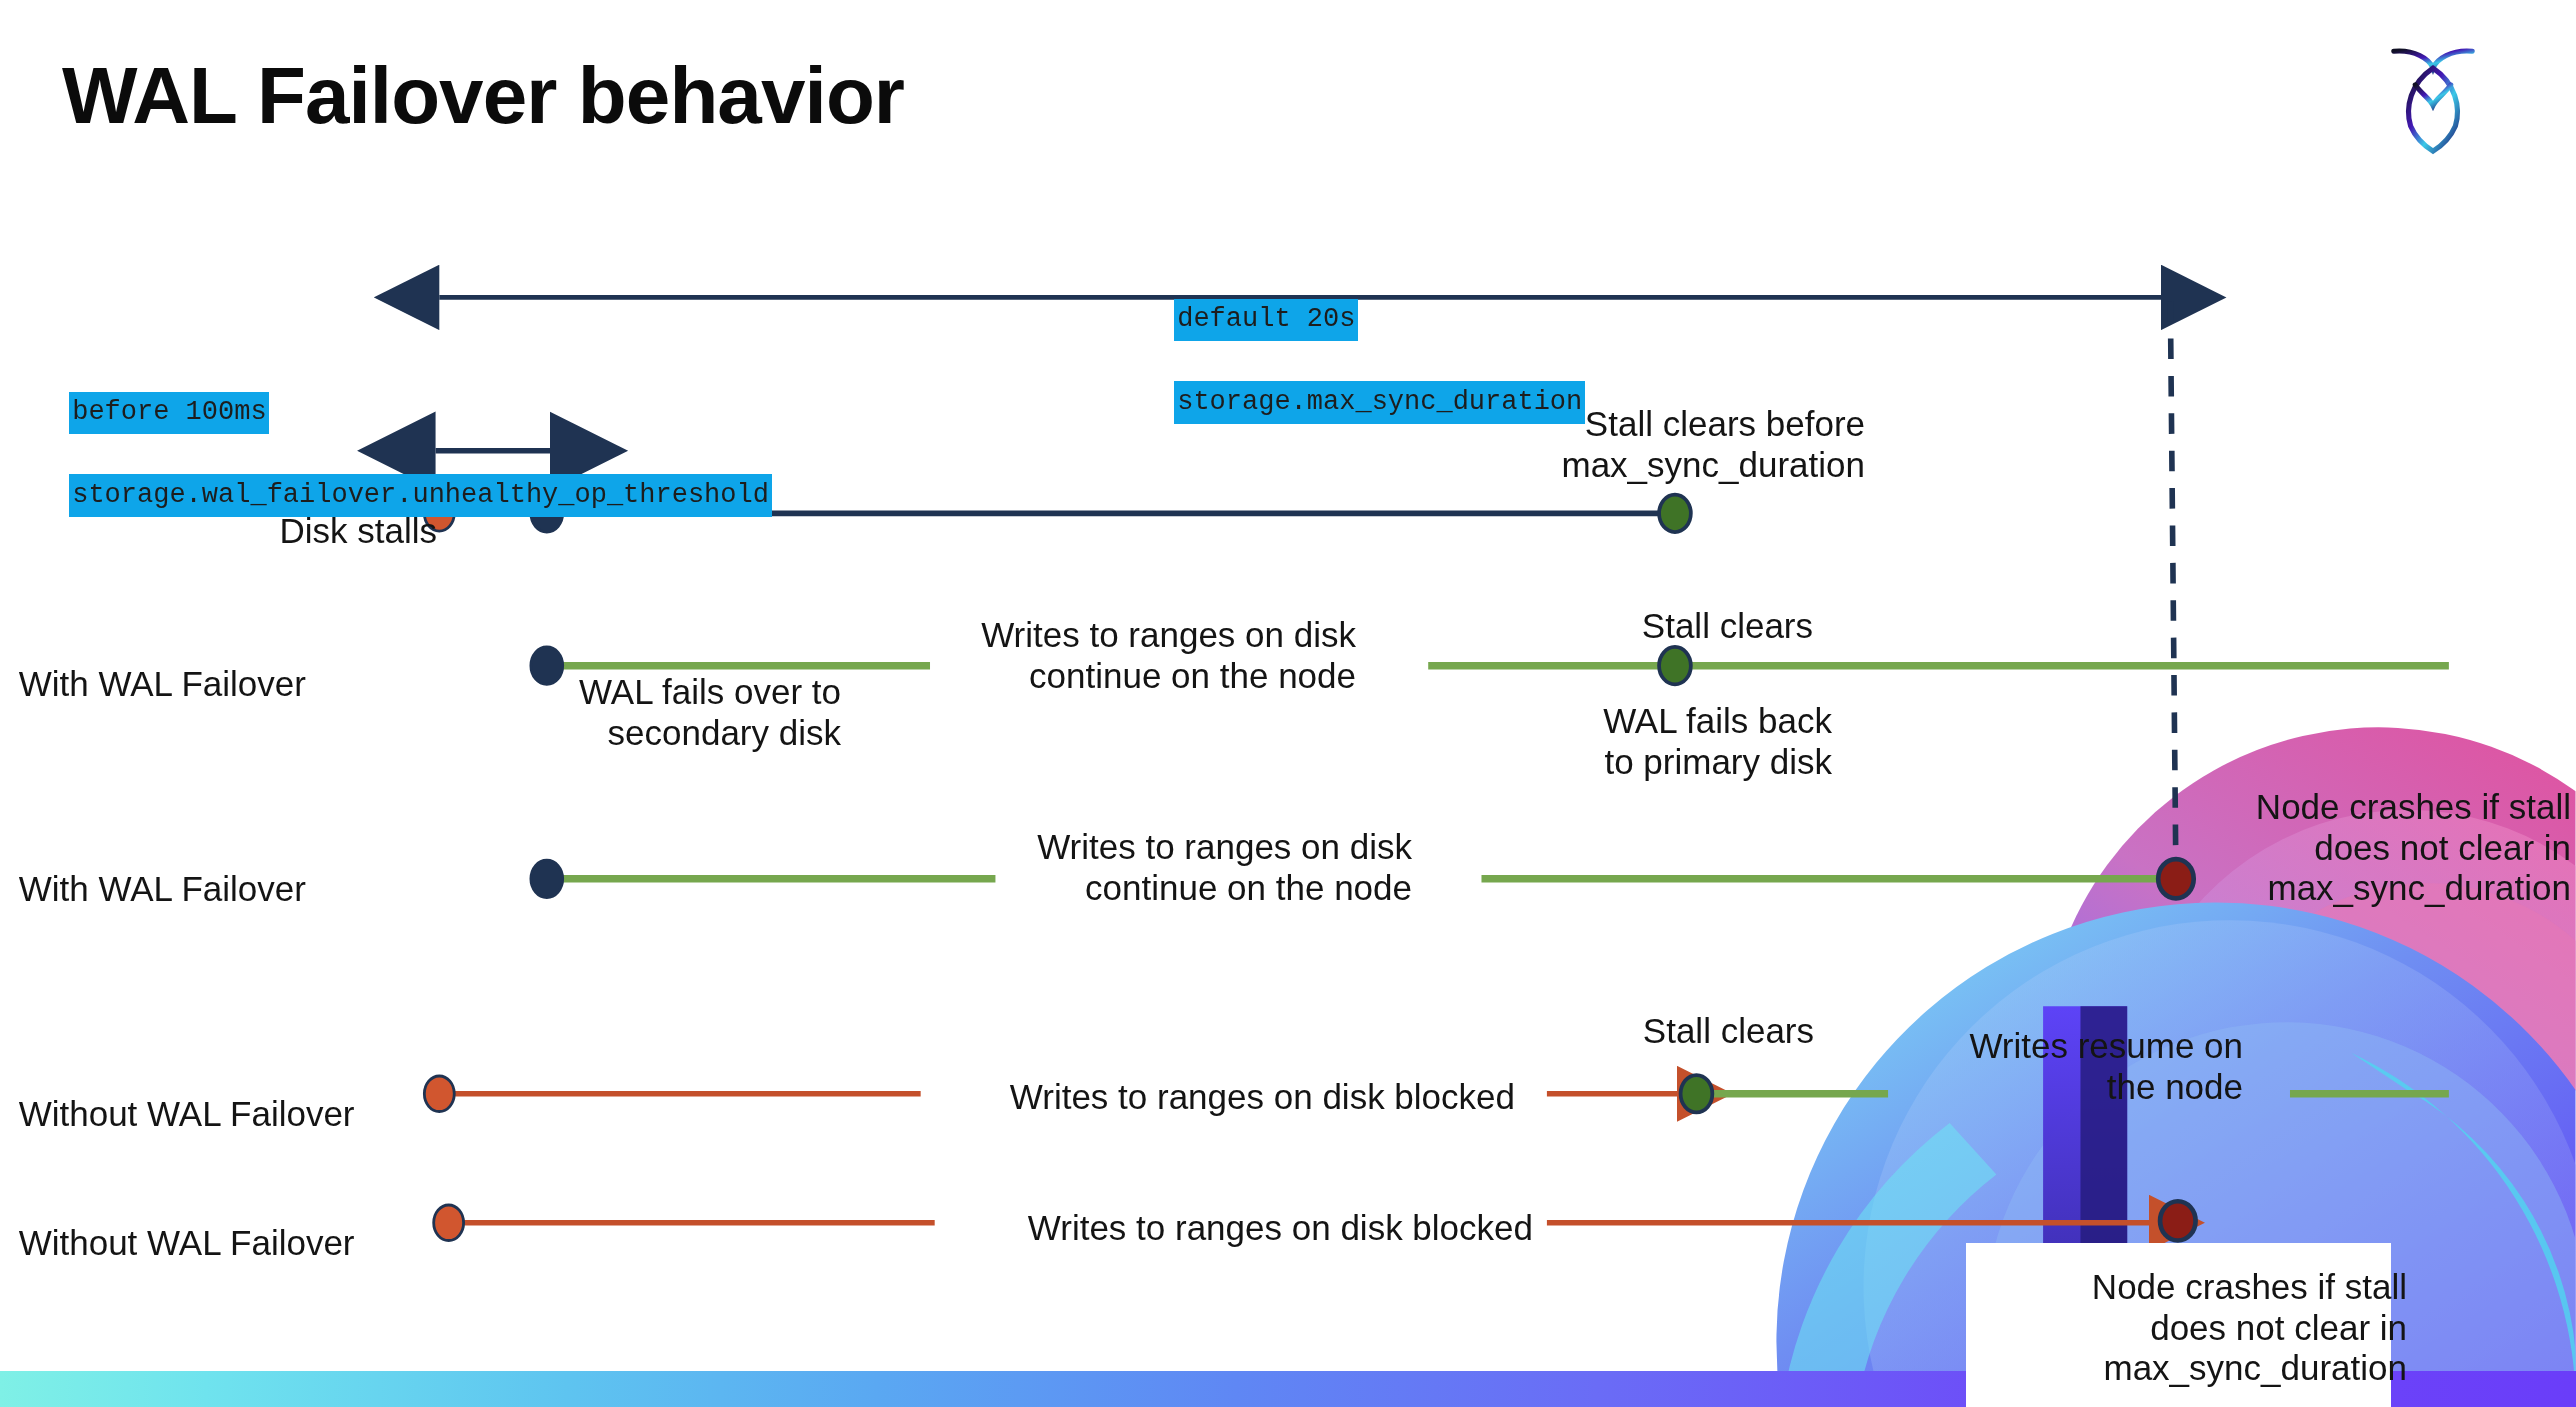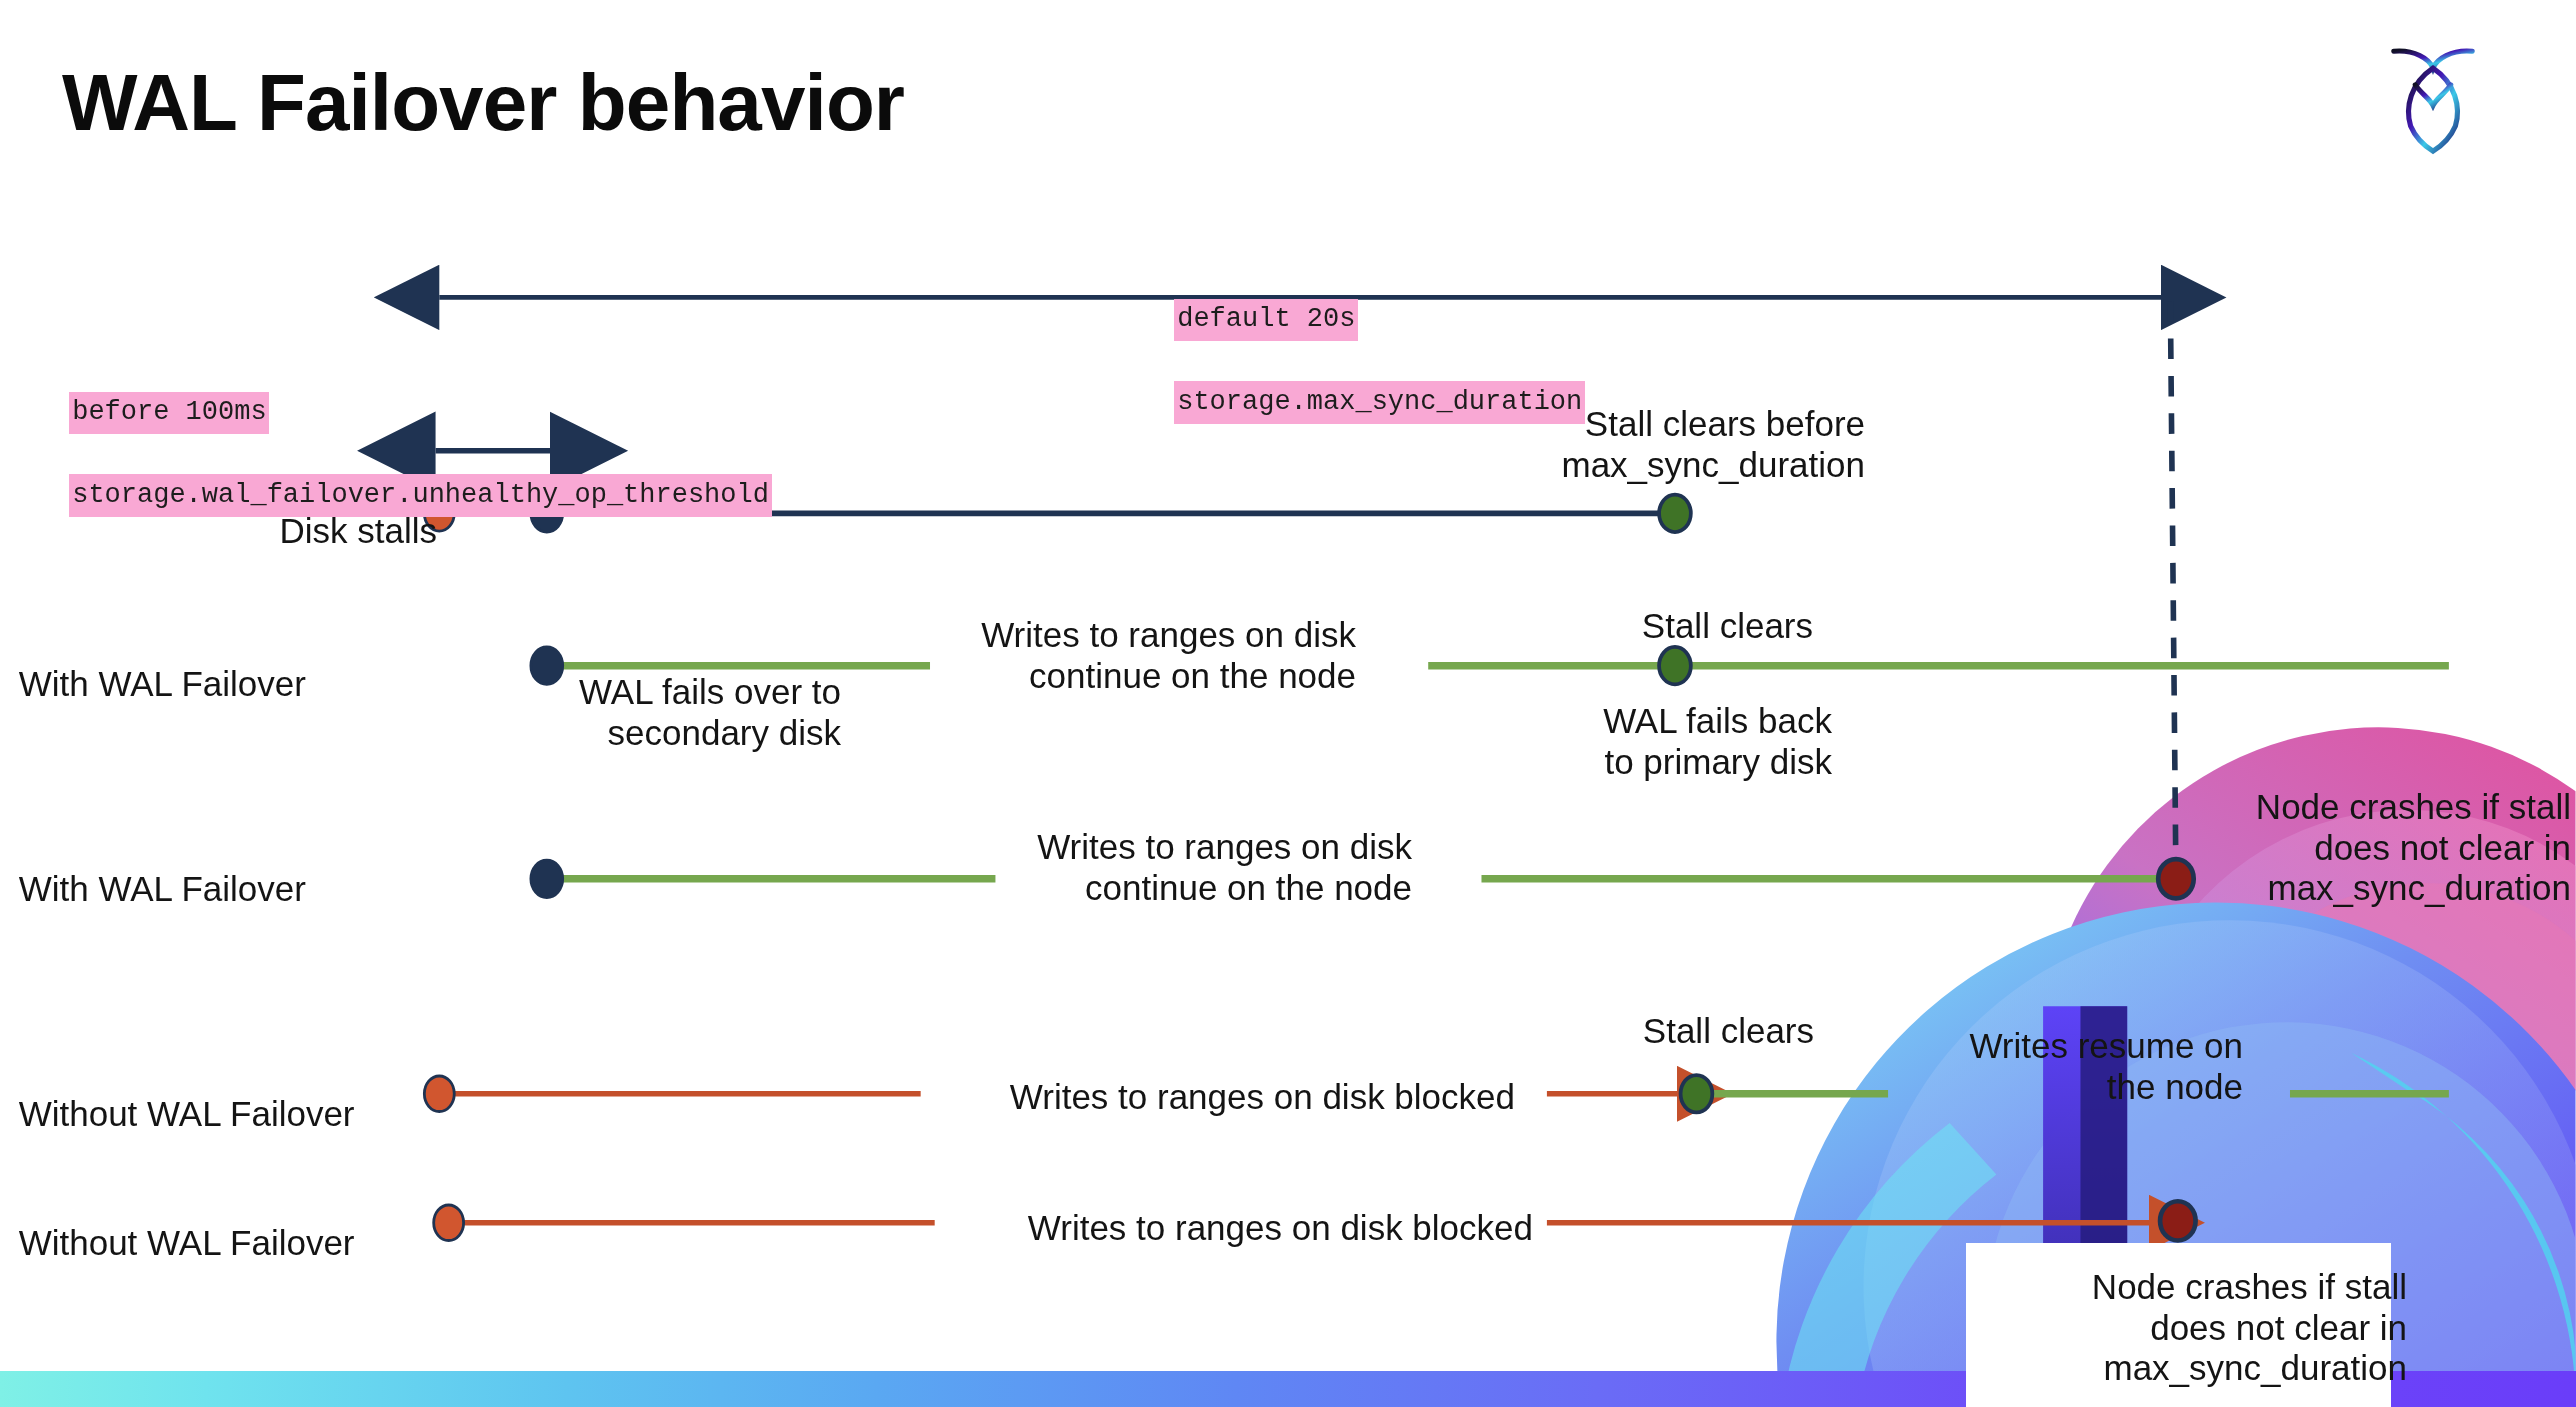--- a/index.html
+++ b/index.html
@@ -42,21 +42,20 @@
   #page-title {
     position: absolute;
     left: 62px;
     top: 50px;
     font-size: 80px;
     font-weight: bold;
     letter-spacing: -0.9px;
     color: #0b0b0b;
     z-index: 5;
     white-space: nowrap;
-    margin-top: 7px;
   }
 
   
   #brand-logo {
     position: absolute;
     left: 2377px;
     top: 36px;
     width: 112px;
     height: 122px;
     z-index: 5;
@@ -98,21 +97,21 @@
     position: absolute;
     z-index: 6;
     font-family: "Liberation Mono", "DejaVu Sans Mono", monospace;
     font-size: 27px;
     color: #1d1d1d;
     line-height: 1.50;
     white-space: pre;
     background: transparent;
   }
   .code-chip span {
-    background: #f9a8d4;
+    background: #0ea5e9;
     display: inline-block;
     padding: 0.9px 2.8px;
   }
 
   
   #crash-callout-card {
     position: absolute;
     left: 1966px;
     top: 1243px;
     width: 425px;

